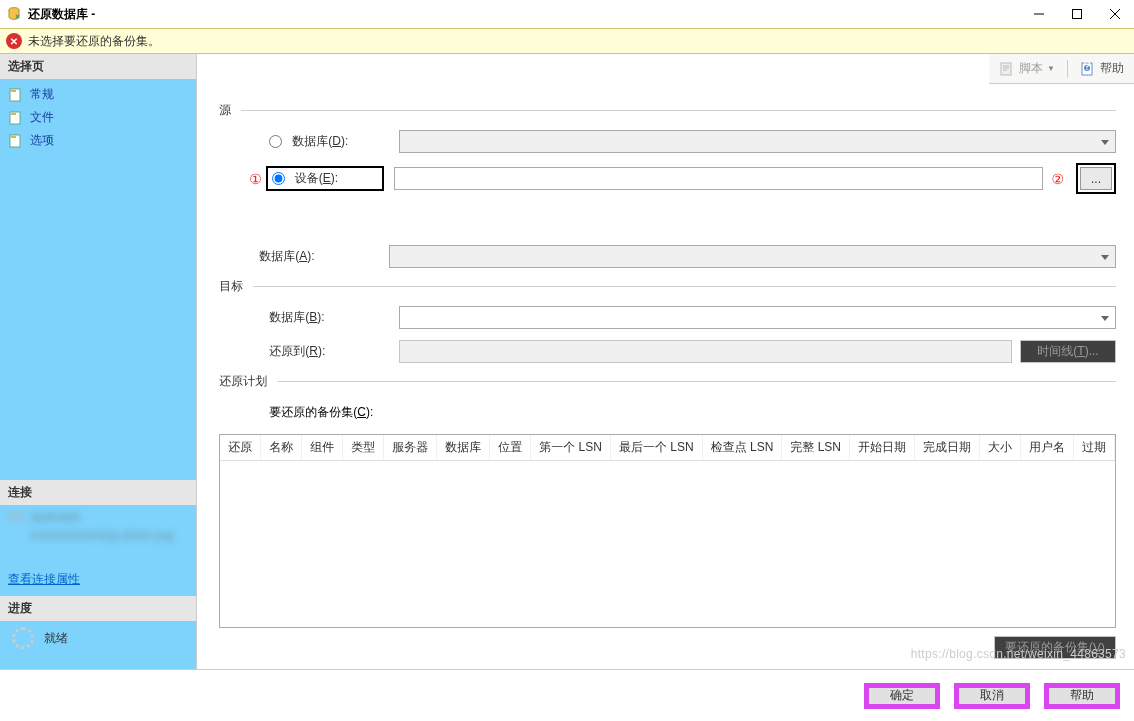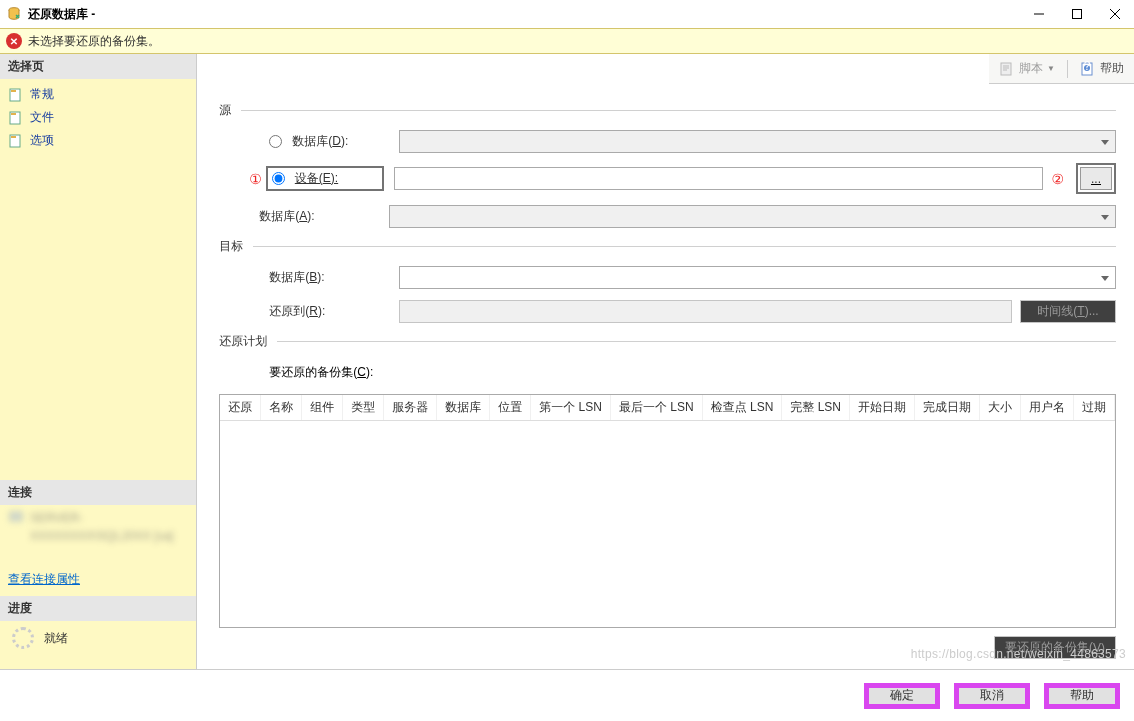--- a/index.html
+++ b/index.html
@@ -9,21 +9,21 @@
 .titlebar .icon { width: 16px; height: 16px; margin-right: 6px; }
 .titlebar .title { flex: 1; color: #000; font-weight: bold; }
 .titlebar .ctrls { display: flex; }
 .titlebar .ctrl { width: 38px; height: 28px; display: flex; align-items: center; justify-content: center; }
 .titlebar .ctrl svg { stroke: #000; }
 
 .warnbar { height: 26px; background: #fffed6; border-top: 1px solid #d4c56c; border-bottom: 1px solid #d4c56c; display: flex; align-items: center; padding-left: 6px; color: #333; }
 .warnbar .wicon { width: 16px; height: 16px; margin-right: 6px; background: #d83030; border-radius: 50%; display: flex; align-items: center; justify-content: center; color: #fff; font-weight: bold; font-size: 10px; }
 
 .body { display: flex; height: calc(100% - 28px - 26px - 52px); }
-.sidebar { width: 197px; background: #fef9c3; border-right: 1px solid #ccc; display: flex; flex-direction: column; }
+.sidebar { width: 197px; background: #7dd3fc; border-right: 1px solid #ccc; display: flex; flex-direction: column; }
 .shead { background: #e6e6e6; padding: 4px 8px; font-weight: bold; color: #333; }
 .sitems { padding: 4px 0; }
 .sitem { display: flex; align-items: center; padding: 3px 8px; color: #1a3fa0; cursor: pointer; }
 .sitem .sicon { width: 16px; height: 16px; margin-right: 6px; }
 .link { color: #0066cc; text-decoration: underline; padding: 8px; cursor: pointer; }
 .spacer { flex: 1; }
 .conn-info { padding: 4px 8px; color: #666; line-height: 1.5; display: flex; }
 .conn-info .sicon { width: 16px; height: 16px; margin-right: 6px; flex-shrink: 0; filter: blur(3px); opacity: .6; }
 .conn-text { filter: blur(3px); opacity: .6; }
 .progress-row { display: flex; align-items: center; padding: 6px 8px 20px; color: #333; }
@@ -34,37 +34,37 @@
 .mtoolbar .tbtn { display: flex; align-items: center; gap: 4px; padding: 2px 4px; color: #555; }
 .mtoolbar .tbtn.disabled { color: #9e9e9e; }
 .mtoolbar .sep { width: 1px; height: 18px; background: #ccc; margin: 0 4px; }
 .mtoolbar .dd { font-size: 8px; color: #888; }
 
 .mcontent { flex: 1; padding: 18px 18px 6px 18px; overflow: hidden; display: flex; flex-direction: column; }
 .group-label { display: flex; align-items: center; color: #333; margin-bottom: 10px; }
 .group-label .gline { flex: 1; height: 1px; background: #d0d0d0; margin-left: 10px; }
 .form-row { display: flex; align-items: center; margin-bottom: 10px; min-height: 24px; }
 .indent1 { padding-left: 18px; margin-left: 32px; }
-.indent2 { padding-left: 40px; }
+.indent2 { padding-left: 40px; margin-top: 40px; }
 .form-row .lbl { width: 130px; color: #333; display: flex; align-items: center; gap: 6px; }
 .form-row .lbl input[type=radio] { margin: 0 4px 0 0; }
 .form-row .fld { flex: 1; display: flex; align-items: center; gap: 8px; }
 
 .u { text-decoration: underline; }
 
 .txt { height: 23px; border: 1px solid #aaa; background: #fff; padding: 0 4px; width: 100%; }
 .txt.disabled { background: #f0f0f0; color: #888; border-color: #c5c5c5; }
 .combo { height: 23px; border: 1px solid #aaa; background: #f0f0f0; width: 100%; position: relative; }
 .combo.editable { background: #fff; }
 .combo::after { content: ""; position: absolute; right: 6px; top: 9px; border-left: 4px solid transparent; border-right: 4px solid transparent; border-top: 5px solid #666; }
 .btn { height: 23px; min-width: 72px; border: 1px solid #999; background: #e9e9e9; color: #333; display: flex; align-items: center; justify-content: center; padding: 0 10px; cursor: pointer; }
 .btn.disabled { color: #9a9a9a; background: #404040; border-color: #c5c5c5; }
 .btn.small { min-width: 30px; }
 
-.red-box { border: 2px solid #737373; padding: 2px 4px; text-decoration: underline; }
+.red-box { border: 2px solid #000000; padding: 2px 4px; }
 .annot { color: #e22; font-size: 14px; margin-right: 4px; }
 
 .grid { flex: 1; border: 1px solid #aaa; background: #fff; display: flex; flex-direction: column; overflow: hidden; }
 .grid-head { display: flex; background: #fff; border-bottom: 1px solid #ddd; }
 .grid-head .gh { padding: 4px 8px; color: #333; white-space: nowrap; border-right: 1px solid #f0f0f0; }
 .grid-body { flex: 1; background: #fff; }
 
 .rightbtn-row { display: flex; justify-content: flex-end; padding: 8px 0 4px; }
 
 .footer { height: 52px; border-top: 1px solid #ccc; display: flex; align-items: center; justify-content: flex-end; padding: 0 14px; gap: 14px; background: #fff; }

